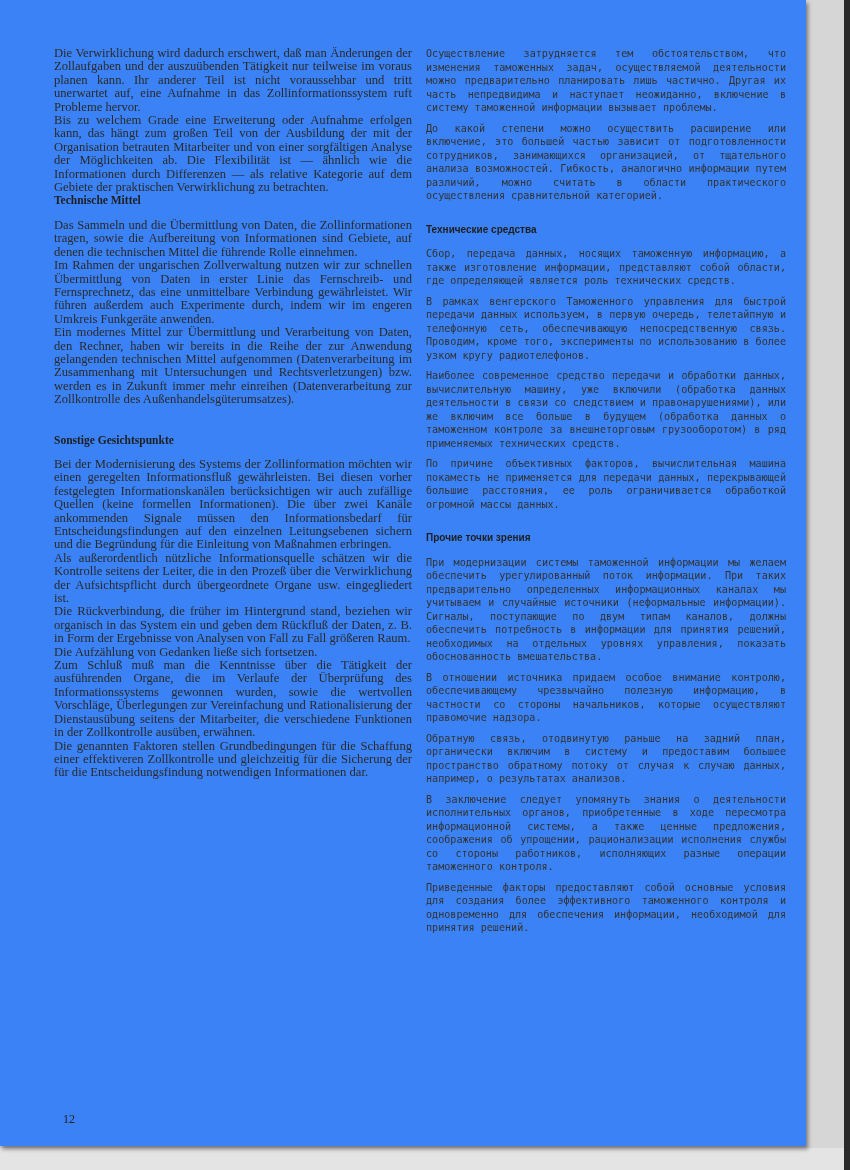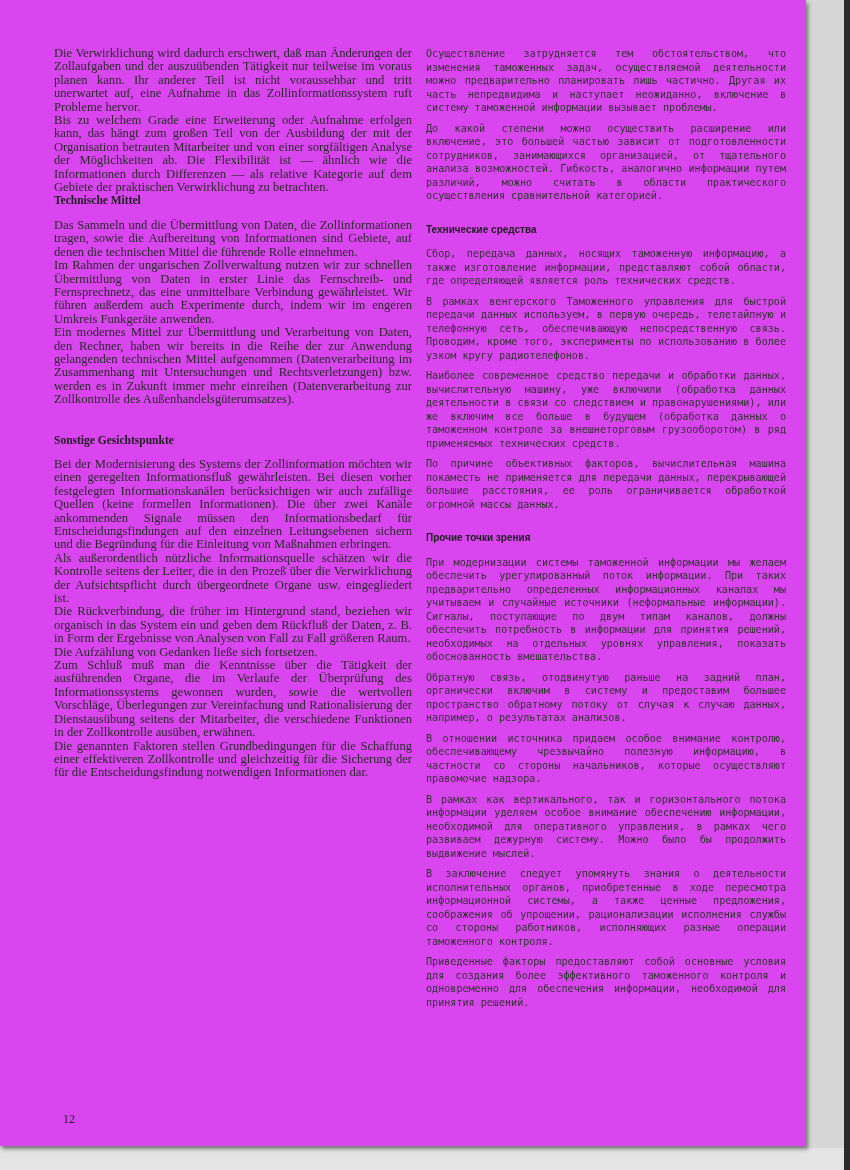--- a/index.html
+++ b/index.html
@@ -11,21 +11,21 @@
   .scanner-edge {
     position: absolute; right: 0; top: 0; width: 6px; height: 1170px;
     background: #2a2a2a;
   }
   .under-strip {
     position: absolute; left: 0; top: 1148px; width: 844px; height: 22px;
     background: #e4e4e4;
   }
   .page {
     position: absolute; left: 0; top: 0; width: 806px; height: 1146px;
-    background: #d946ef;
+    background: #3b82f6;
     box-shadow: 2px 3px 4px rgba(0,0,0,0.45);
   }
   .col {
     position: absolute; top: 47px;
     font-size: 11.4px; line-height: 13.4px; color: #2a2a2a;
     text-align: justify;
   }
   .col.de { left: 54px; width: 358px; font-family: "Liberation Serif", serif; font-size: 12.6px; line-height: 13.4px; }
   .col.ru { left: 426px; width: 360px; font-family: "DejaVu Sans Mono", monospace; font-size: 10.1px; line-height: 13.5px; color: #333; }
   .col p { margin: 0; }
@@ -67,21 +67,20 @@
   <div class="col ru">
     <p>Осуществление затрудняется тем обстоятельством, что изменения таможенных задач, осуществляемой деятельности можно предварительно планировать лишь частично. Другая их часть непредвидима и наступает неожиданно, включение в систему таможенной информации вызывает проблемы.</p>
     <p>До какой степени можно осуществить расширение или включение, это большей частью зависит от подготовленности сотрудников, занимающихся организацией, от тщательного анализа возможностей. Гибкость, аналогично информации путем различий, можно считать в области практического осуществления сравнительной категорией.</p>
     <h3 style="margin-top:20px;margin-bottom:11px;">Технические средства</h3>
     <p>Сбор, передача данных, носящих таможенную информацию, а также изготовление информации, представляют собой области, где определяющей является роль технических средств.</p>
     <p>В рамках венгерского Таможенного управления для быстрой передачи данных используем, в первую очередь, телетайпную и телефонную сеть, обеспечивающую непосредственную связь. Проводим, кроме того, эксперименты по использованию в более узком кругу радиотелефонов.</p>
     <p>Наиболее современное средство передачи и обработки данных, вычислительную машину, уже включили (обработка данных деятельности в связи со следствием и правонарушениями), или же включим все больше в будущем (обработка данных о таможенном контроле за внешнеторговым грузооборотом) в ряд применяемых технических средств.</p>
     <p>По причине объективных факторов, вычислительная машина покаместь не применяется для передачи данных, перекрывающей большие расстояния, ее роль ограничивается обработкой огромной массы данных.</p>
     <h3 style="margin-top:20px;margin-bottom:11px;">Прочие точки зрения</h3>
     <p>При модернизации системы таможенной информации мы желаем обеспечить урегулированный поток информации. При таких предварительно определенных информационных каналах мы учитываем и случайные источники (неформальные информации). Сигналы, поступающие по двум типам каналов, должны обеспечить потребность в информации для принятия решений, необходимых на отдельных уровнях управления, показать обоснованность вмешательства.</p>
+    <p>В отношении источника придаем особое внимание контролю, обеспечивающему чрезвычайно полезную информацию, в частности со стороны начальников, которые осуществляют правомочие надзора.</p>
     <p>Обратную связь, отодвинутую раньше на задний план, органически включим в систему и предоставим большее пространство обратному потоку от случая к случаю данных, например, о результатах анализов.</p>
-    <p>В отношении источника придаем особое внимание контролю, обеспечивающему чрезвычайно полезную информацию, в частности со стороны начальников, которые осуществляют правомочие надзора.</p>
-    <p>В рамках как вертикального, так и горизонтального потока информации уделяем особое внимание обеспечению информации, необходимой для оперативного управления, в рамках чего развиваем дежурную систему. Можно было бы продолжить выдвижение мыслей.</p>
     <p>В заключение следует упомянуть знания о деятельности исполнительных органов, приобретенные в ходе пересмотра информационной системы, а также ценные предложения, соображения об упрощении, рационализации исполнения службы со стороны работников, исполняющих разные операции таможенного контроля.</p>
     <p>Приведенные факторы предоставляют собой основные условия для создания более эффективного таможенного контроля и одновременно для обеспечения информации, необходимой для принятия решений.</p>
   </div>
 
   <div class="pagenum">12</div>
 </div>
 
 </body></html>

